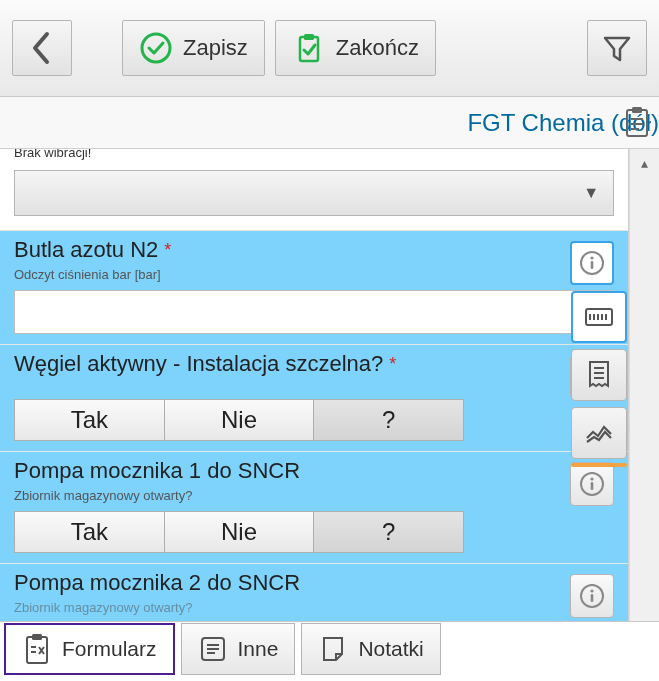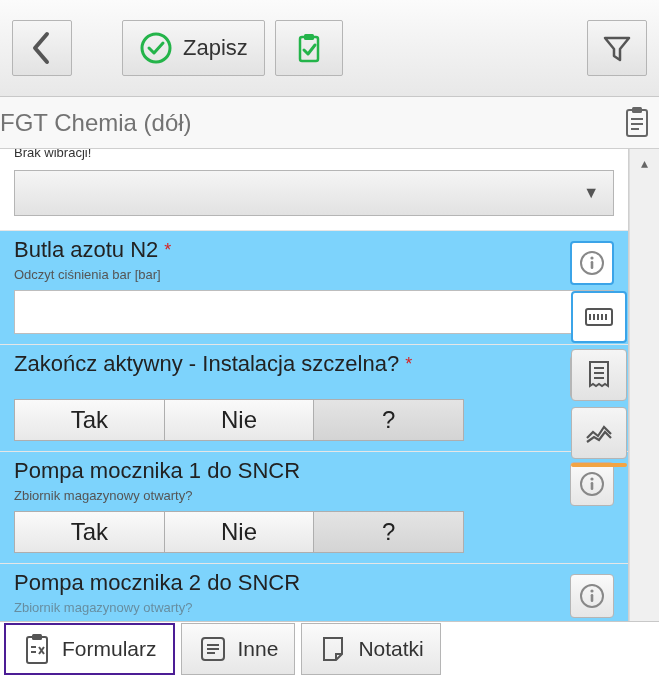--- a/index.html
+++ b/index.html
@@ -33,24 +33,24 @@
   .tb-btn svg { display: block; }
   .spacer { flex: 1; }
 
   
   .title-bar {
     height: 52px;
     background: #f8f8f8;
     border-bottom: 1px solid #cfcfcf;
     display: flex;
     align-items: center;
-    justify-content: flex-start;
+    justify-content: flex-end;
     position: relative;
     font-size: 24px;
-    color: #737373;
+    color: #0369a1;
   }
   .title-bar .clipboard-icon { position: absolute; right: 8px; top: 8px; }
 
   
   .scroll-wrap {
     position: relative;
     height: 494px; 
   }
   .scroll-area {
     position: absolute; inset: 0 30px 0 0;
@@ -192,20 +192,21 @@
         <path d="M10 17 L15 22 L24 12" fill="none" stroke="#24b44a" stroke-width="3" stroke-linecap="round" stroke-linejoin="round"></path>
       </svg>
     <span>Zapisz</span>
   </div>
   <div class="tb-btn">
     <svg width="34" height="34" viewBox="0 0 34 34">
       <rect x="8" y="6" width="18" height="24" rx="2" fill="none" stroke="#24b44a" stroke-width="2.5"></rect>
       <rect x="12" y="3" width="10" height="6" rx="1.5" fill="#24b44a"></rect>
       <path d="M12 19 L16 23 L23 14" fill="none" stroke="#24b44a" stroke-width="3" stroke-linecap="round" stroke-linejoin="round"></path>
     </svg>
+    <span>Zakończ</span>
   </div>
   <div class="spacer"></div>
   <div class="tb-btn square">
     <svg width="32" height="32" viewBox="0 0 32 32">
         <path d="M4 6 H28 L19 17 V28 L13 24 V17 Z" fill="none" stroke="#555" stroke-width="2.5" stroke-linejoin="round"></path>
       </svg>
   </div>
 </div>
 
 <div class="title-bar">
@@ -248,21 +249,21 @@
             </svg>
         </div>
       </div>
       <input class="text-input" type="text" style="">
     </div>
 
     <div class="field">
       <div class="field-head">
         <div class="txt">
           <div class="title">
-            <span>Zakończ aktywny - Instalacja szczelna?</span>
+            <span>Węgiel aktywny - Instalacja szczelna?</span>
             <span class="req">*</span>
           </div>
         </div>
         <div class="info-btn">
           <svg width="26" height="26" viewBox="0 0 26 26">
               <circle cx="13" cy="13" r="11" fill="none" stroke="#888" stroke-width="2"></circle>
               <circle cx="13" cy="8" r="1.6" fill="#888"></circle>
               <rect x="11.7" y="11" width="2.6" height="8" rx="1.3" fill="#888"></rect>
             </svg>
         </div>

